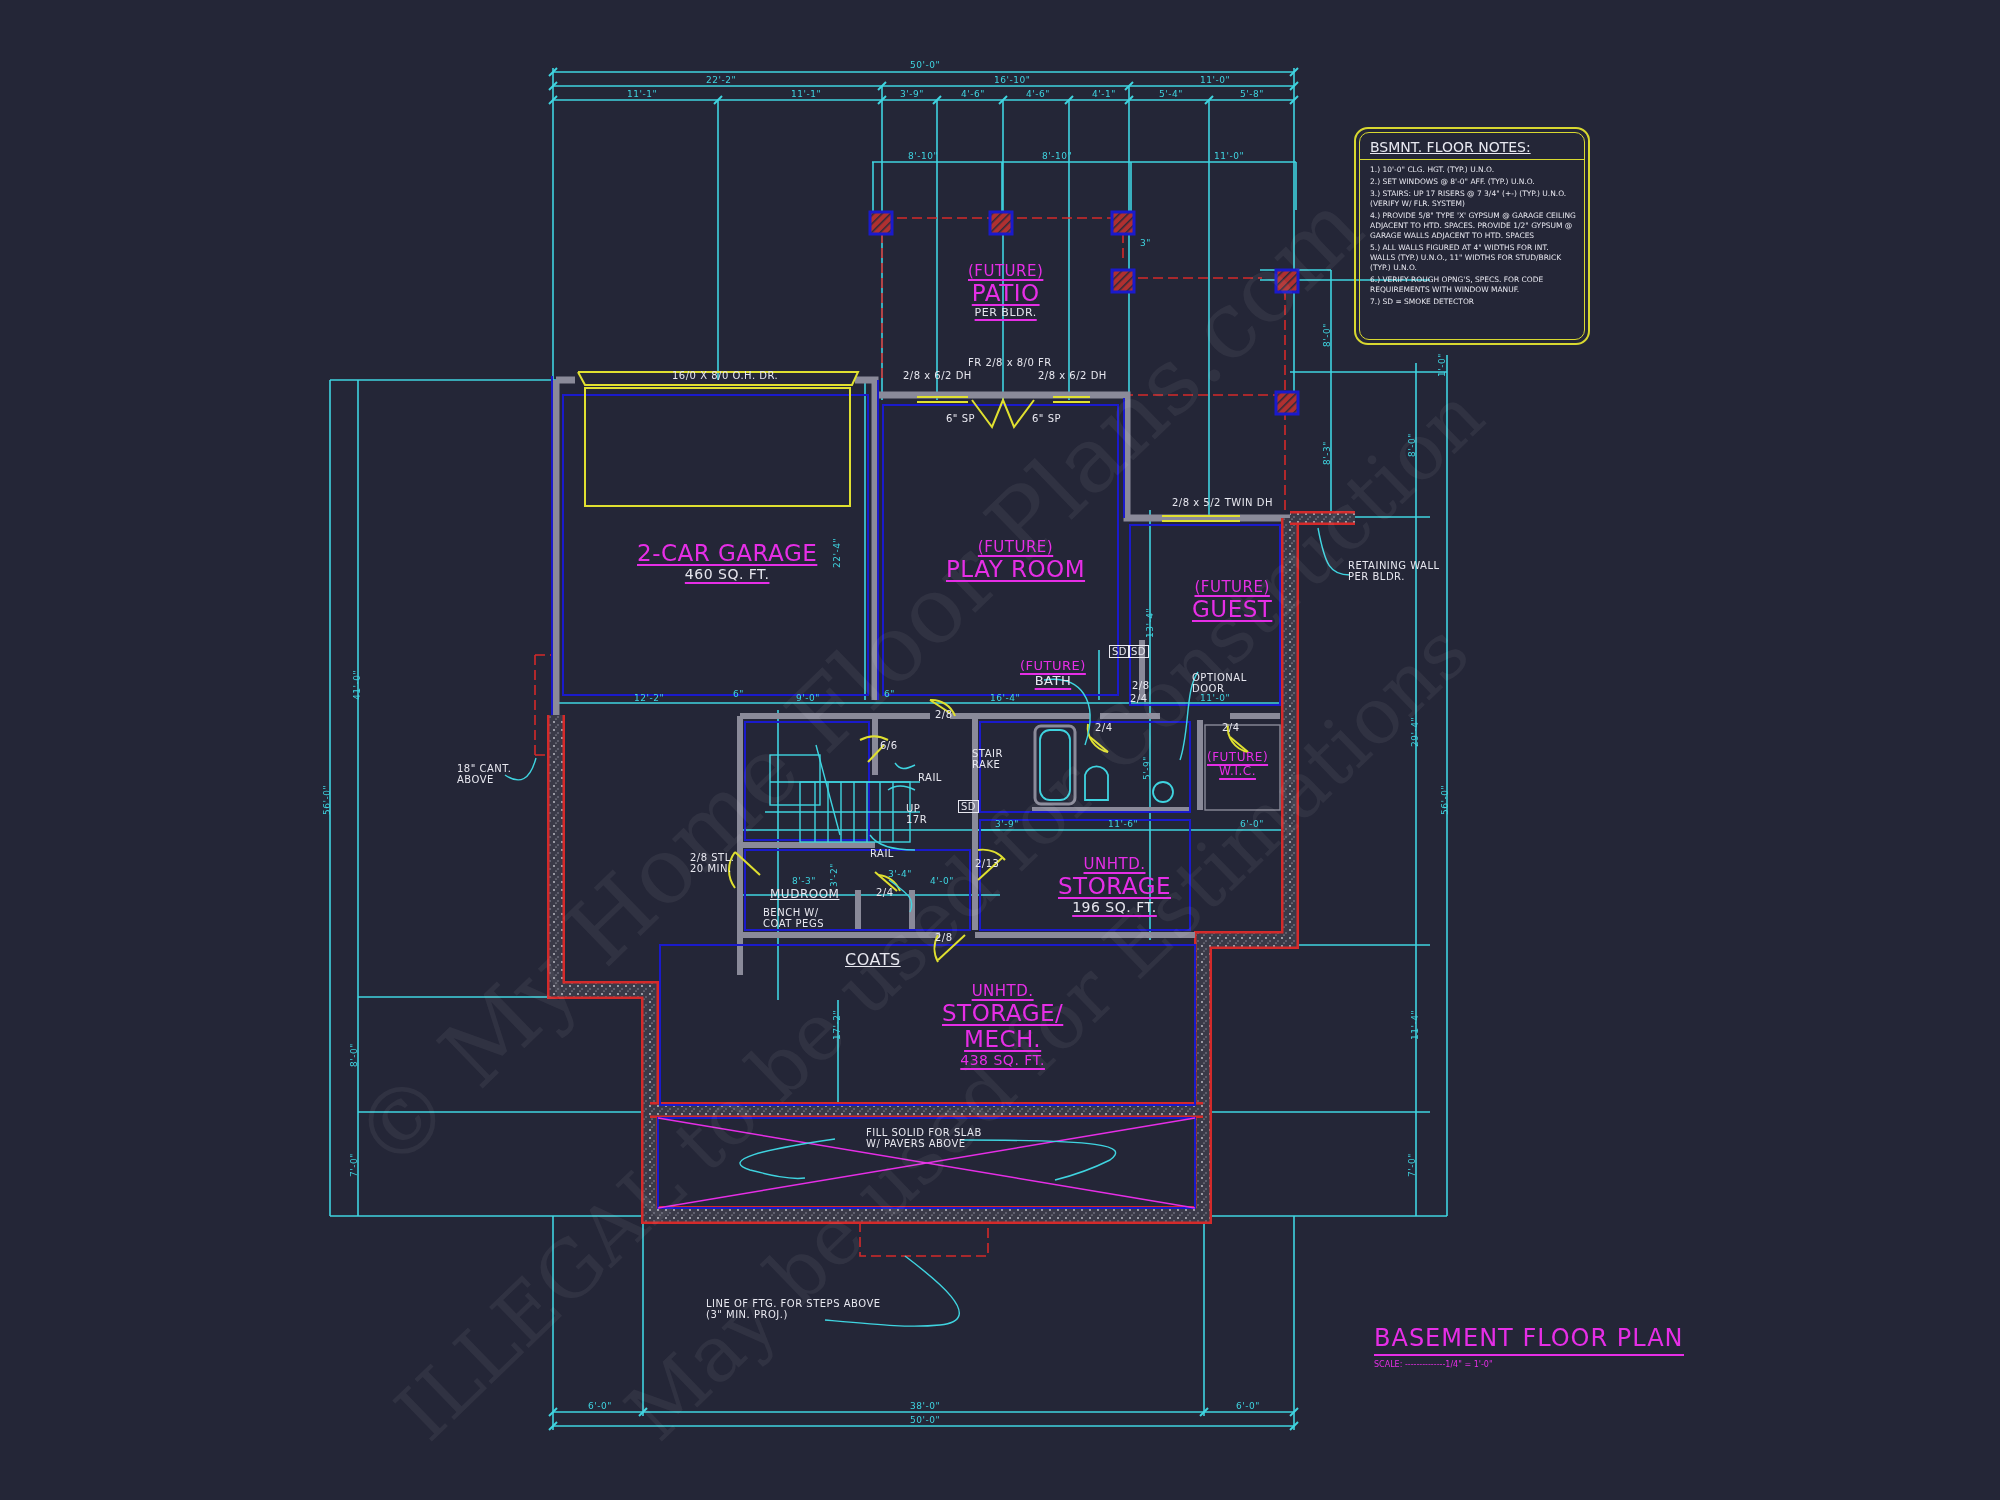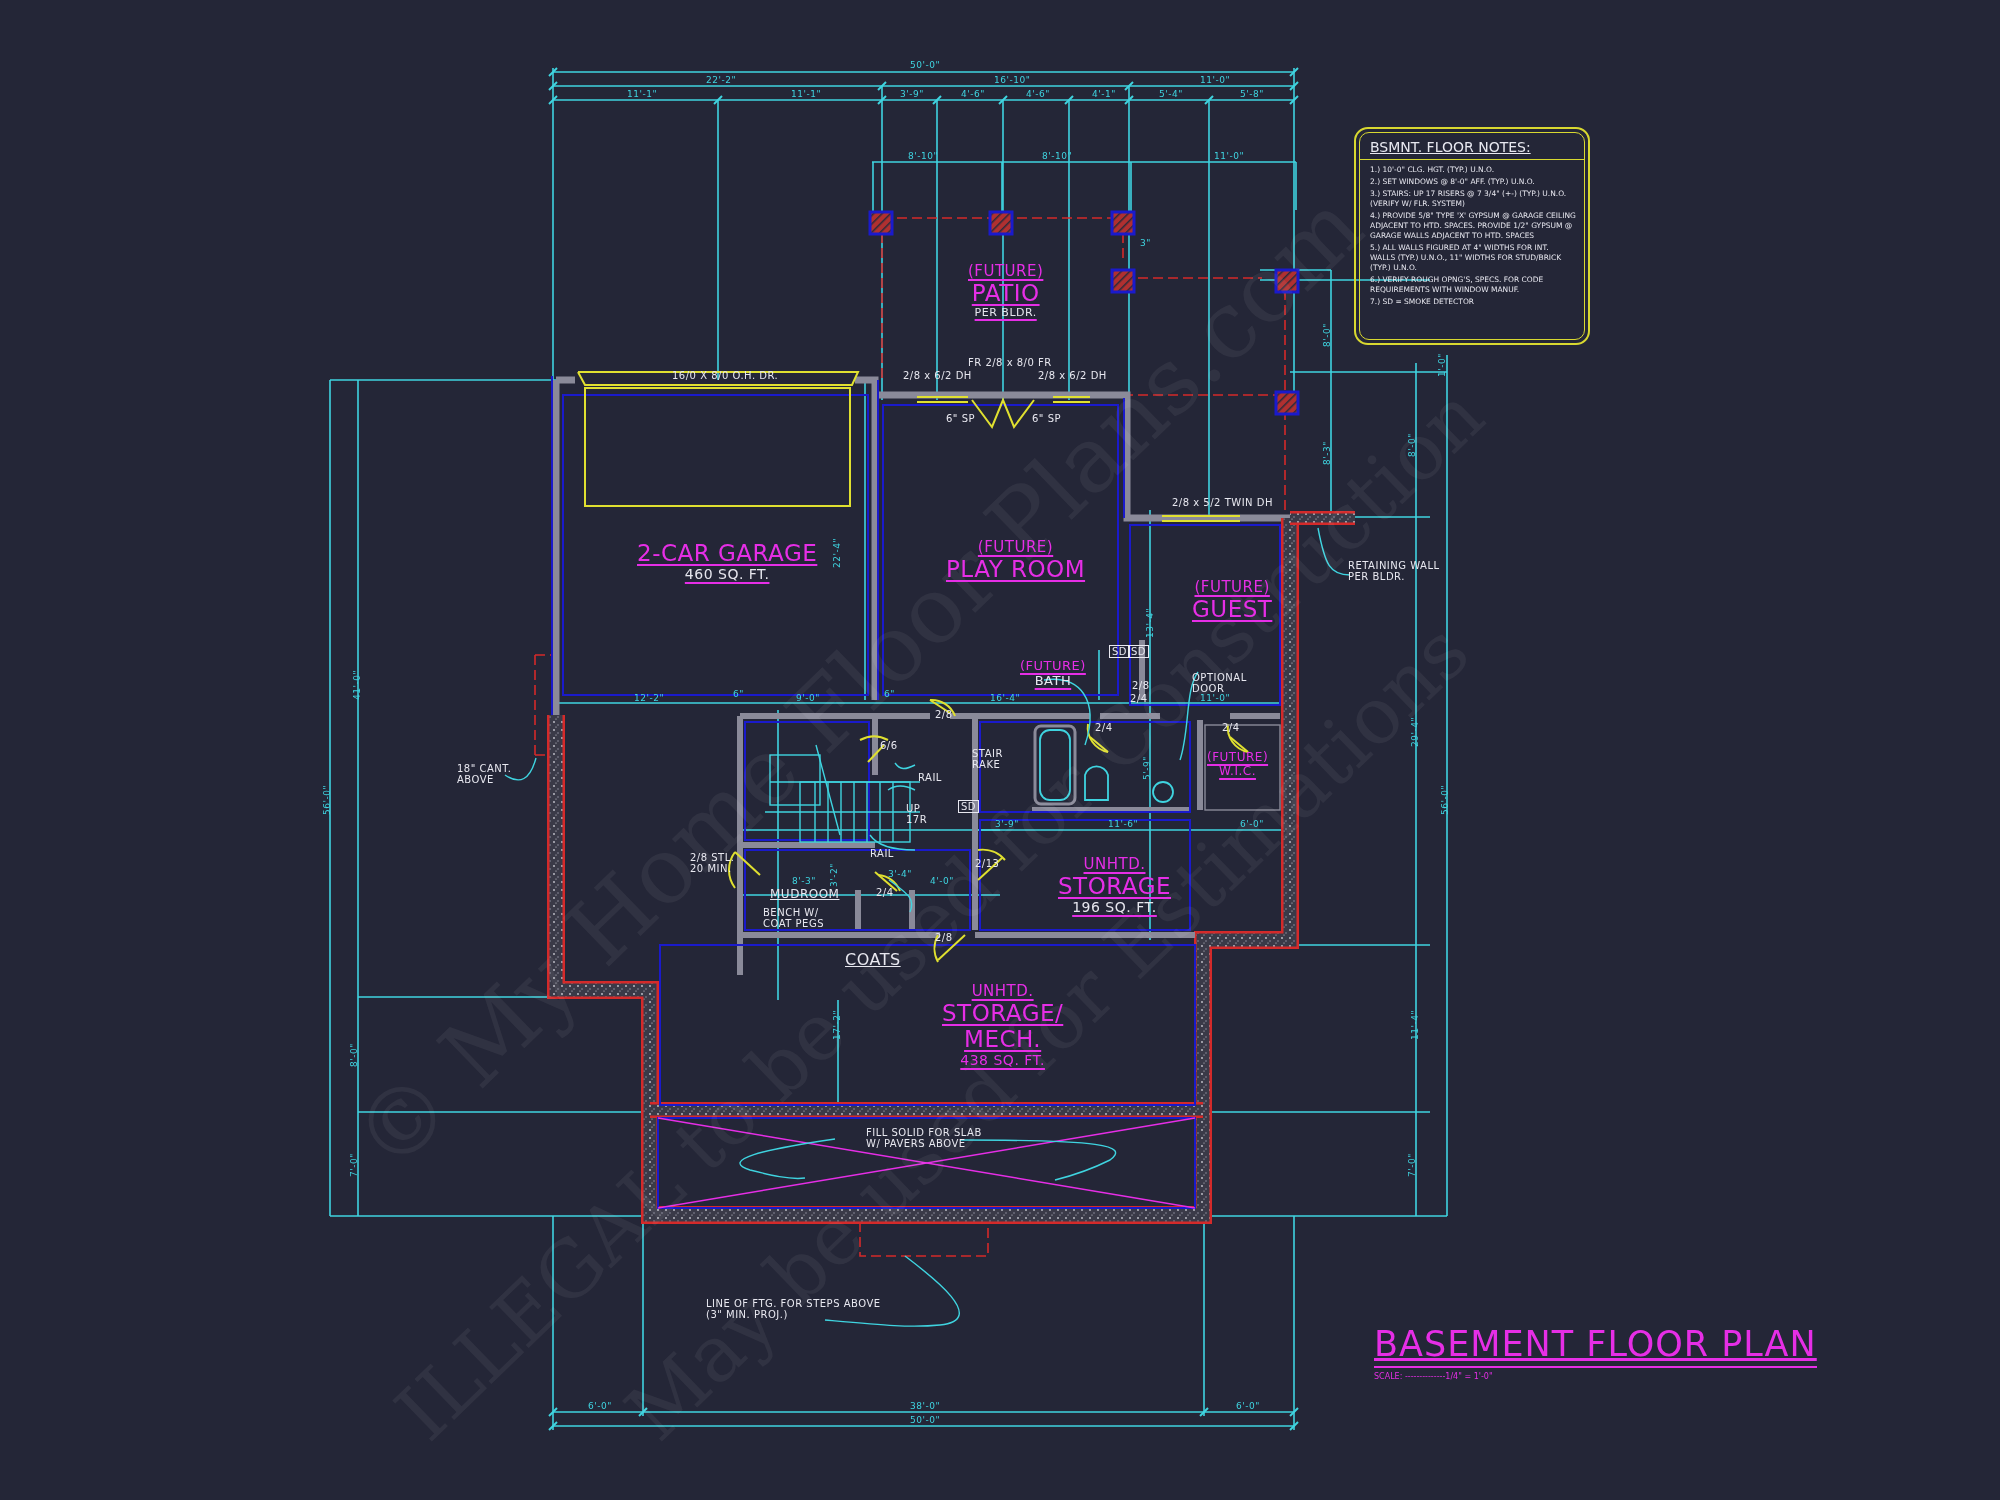--- a/index.html
+++ b/index.html
@@ -13,21 +13,21 @@
   .note{color:#e8e8f0;font-size:10px;line-height:11px;}
   .dim{color:#3fd4e0;font-size:9px;}
   .dimv{color:#3fd4e0;font-size:9px;transform:rotate(-90deg);transform-origin:center;}
   .door{color:#e8e8f0;font-size:10px;}
   #notes{position:absolute;left:1354px;top:127px;width:236px;height:218px;border:2px solid #d8d830;border-radius:14px;box-sizing:border-box;padding:3px;}
   #notes .inner{border:1.5px solid #d8d830;border-radius:10px;height:100%;box-sizing:border-box;}
   #notes .title{color:#e8e8f0;font-size:14px;text-decoration:underline;padding:6px 10px 4px 10px;border-bottom:1.5px solid #d8d830;}
   #notes ul{list-style:none;margin:0;padding:5px 8px 0 10px;}
   #notes li{color:#e8e8f0;font-size:7.5px;line-height:10px;margin-bottom:2px;}
   #title-block{position:absolute;left:1374px;top:1324px;}
-  #title-block .t{color:#e62ee6;font-size:35px;letter-spacing:1px;border-bottom:2px solid #e62ee6;padding-bottom:2px;text-decoration:underline;}
+  #title-block .t{color:#e62ee6;font-size:24px;letter-spacing:1px;border-bottom:2px solid #e62ee6;padding-bottom:2px;}
   #title-block .s{color:#e62ee6;font-size:8px;margin-top:4px;}
   .wm{position:absolute;color:rgba(255,255,255,0.06);font-family:"DejaVu Serif",serif;font-size:92px;white-space:nowrap;transform-origin:left center;}
 </style>
 </head>
 <body>
 
 <svg id="plan" viewBox="0 0 2000 1500" xmlns="http://www.w3.org/2000/svg">
   <defs>
     <pattern id="hatch" width="6" height="6" patternUnits="userSpaceOnUse" patternTransform="rotate(45)">
       <rect width="6" height="6" fill="#b03030"></rect>

